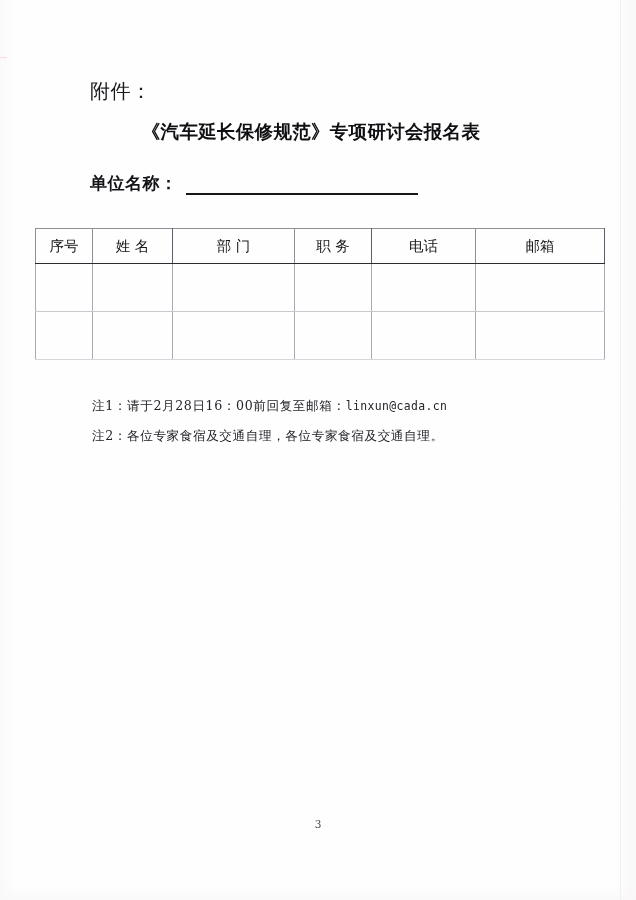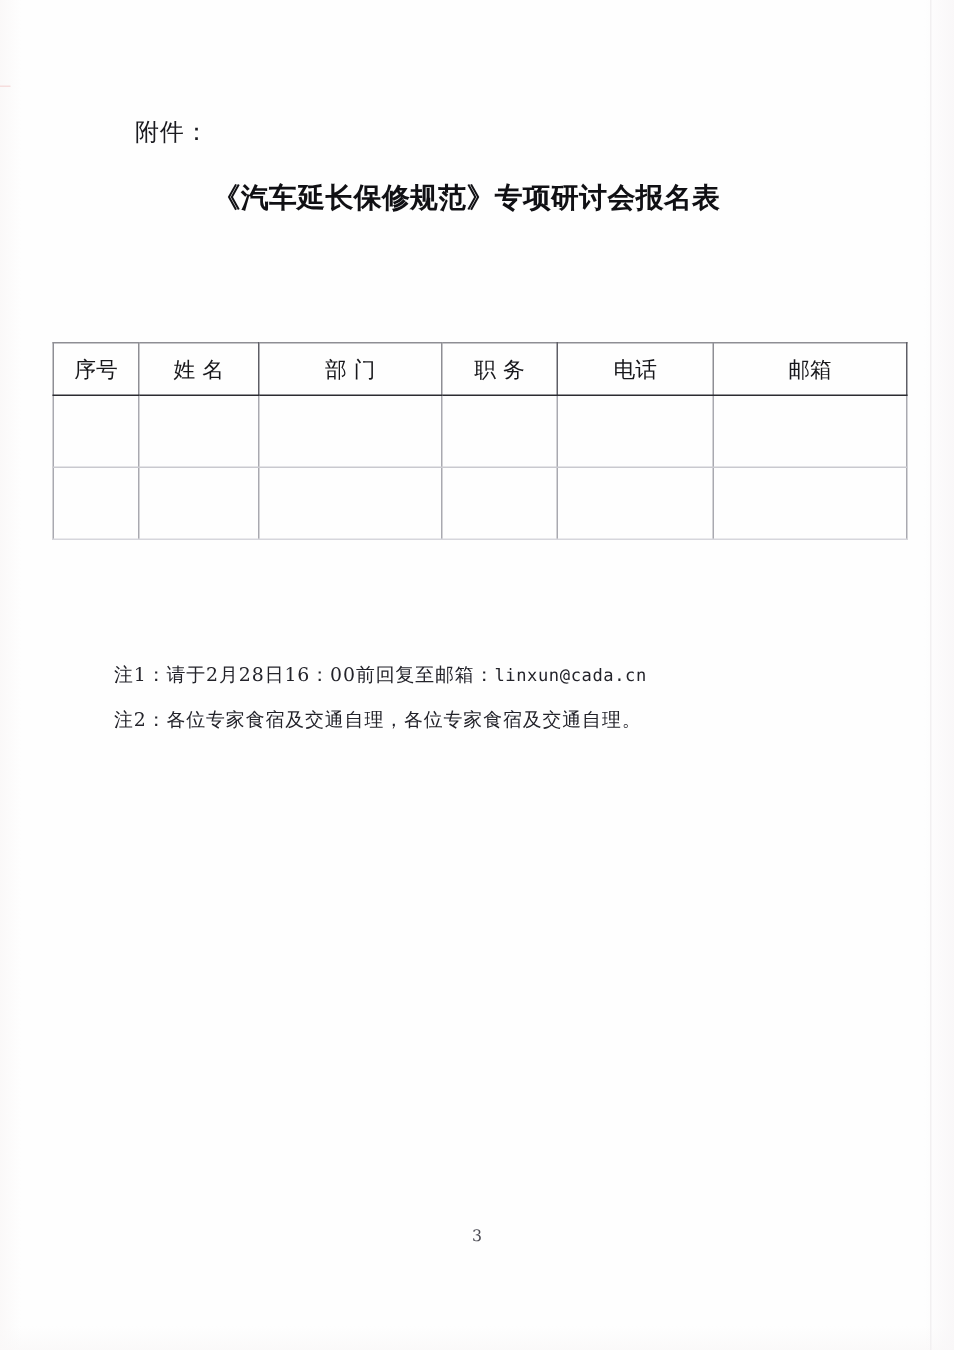--- a/index.html
+++ b/index.html
@@ -47,21 +47,21 @@
   .cn {
     font-family: "DejaVu Serif", "Liberation Serif", serif;
     color: #16161a;
   }
 
   
   #attachment-label {
     position: absolute;
     left: 90px;
     top: 78px;
-    font-size: 16px;
+    font-size: 20px;
     letter-spacing: 0.5px;
     color: #1a1a1f;
   }
 
   
   #doc-title {
     position: absolute;
     left: 0;
     top: 119px;
     width: 600px;
@@ -133,26 +133,25 @@
   .col-seq   { width: 56px; margin-top: 32px; }
   .col-name  { width: 79px; }
   .col-dept  { width: 121px; }
   .col-title { width: 76px; border-radius: 17px; }
   .col-phone { width: 103px; }
   .col-email { width: 128px; }
 
   
   .note {
     position: absolute;
-    left: 76px;
+    left: 92px;
     font-size: 12.6px;
     color: #23232a;
     letter-spacing: 0.6px;
     white-space: nowrap;
-    margin-top: 44px;
   }
   #note-1 { top: 398px; }
   #note-2 { top: 428px; }
   .mono {
     font-family: "DejaVu Sans Mono", "Liberation Mono", monospace;
     font-size: 11.4px;
     letter-spacing: 0.4px;
   }
 
   
@@ -173,20 +172,24 @@
 <div id="page">
 
   <div id="paper-tone"></div>
   <div id="scan-edge-right"></div>
   <div id="scan-speck-left"></div>
 
   <div class="cn" id="attachment-label">附件：</div>
 
   <div class="cn" id="doc-title">《汽车延长保修规范》专项研讨会报名表</div>
 
+  <div id="unit-row">
+    <span class="cn" id="unit-label">单位名称：</span>
+    <span id="unit-blank"></span>
+  </div>
 
   <table id="signup-table">
     <tbody>
       <tr class="header-row">
         <td class="cn col-seq">序号</td>
         <td class="cn col-name vr">姓 名</td>
         <td class="cn col-dept">部 门</td>
         <td class="cn col-title vr">职 务</td>
         <td class="cn col-phone">电话</td>
         <td class="cn col-email vr">邮箱</td>

